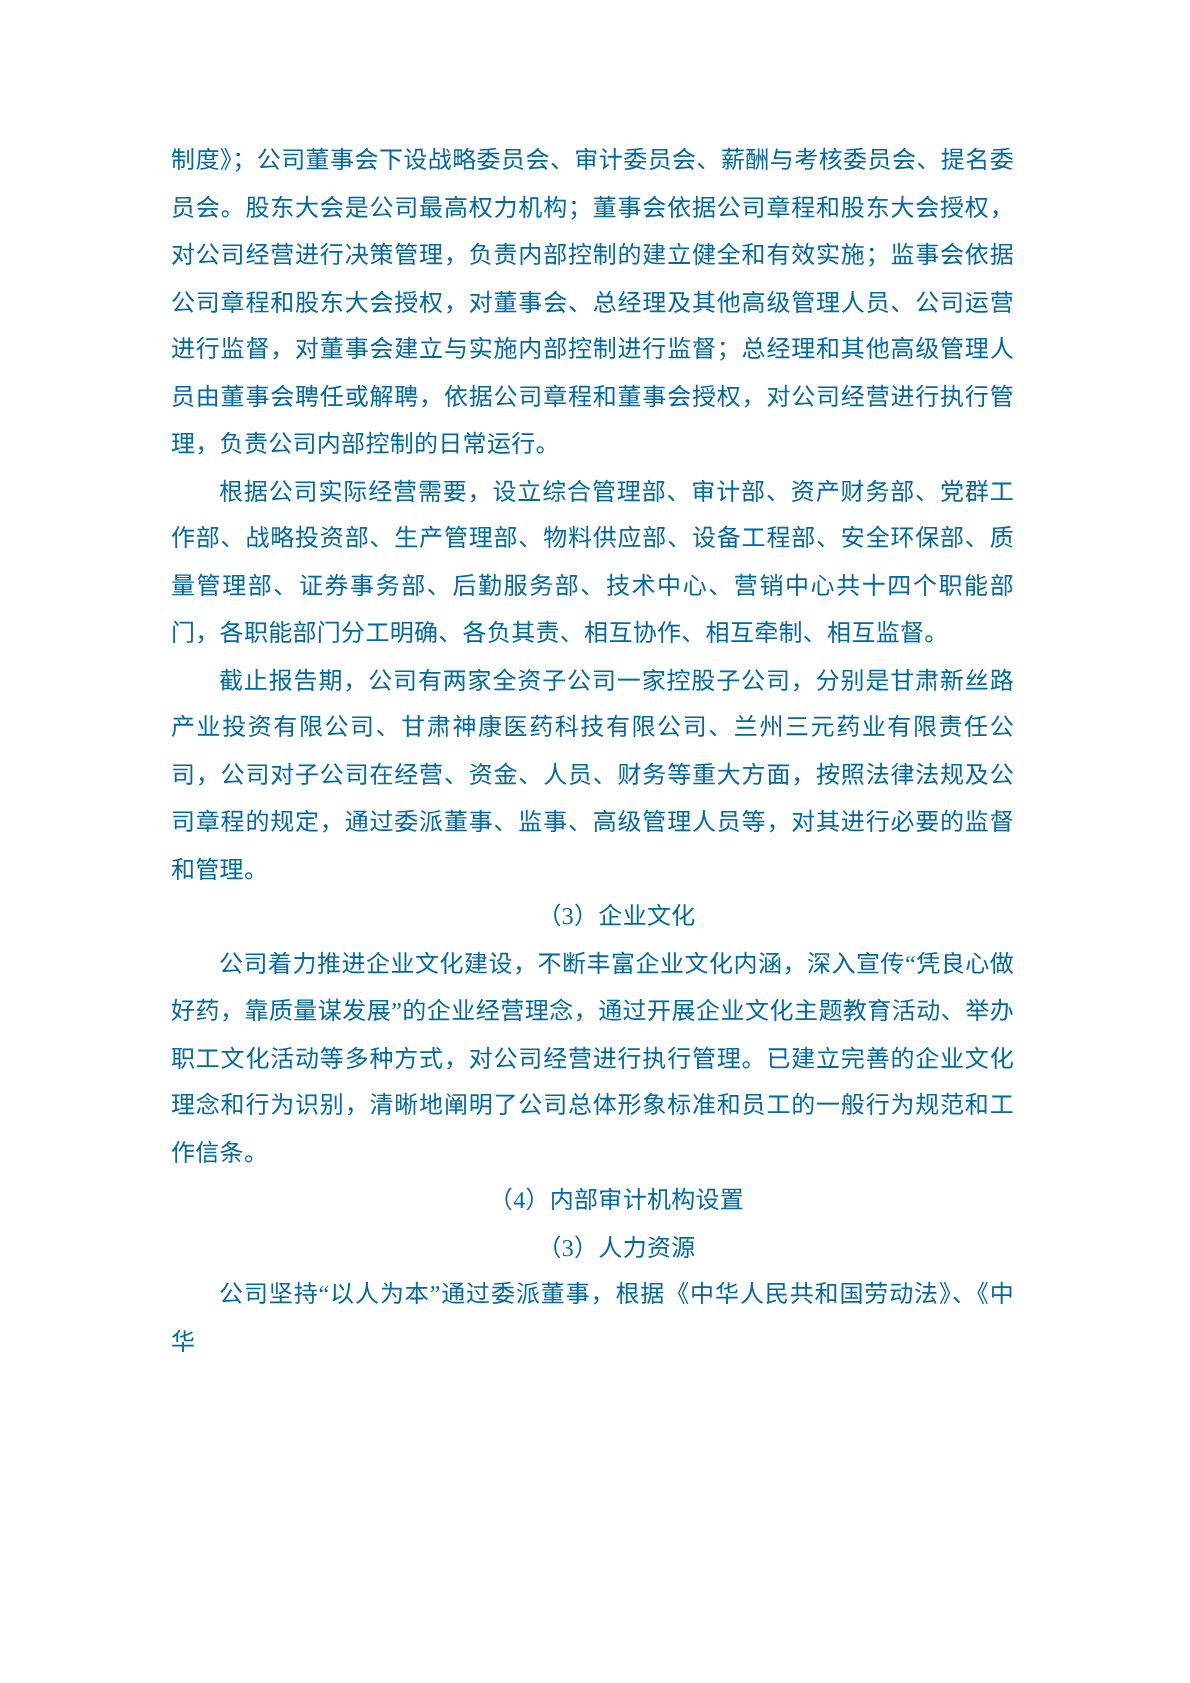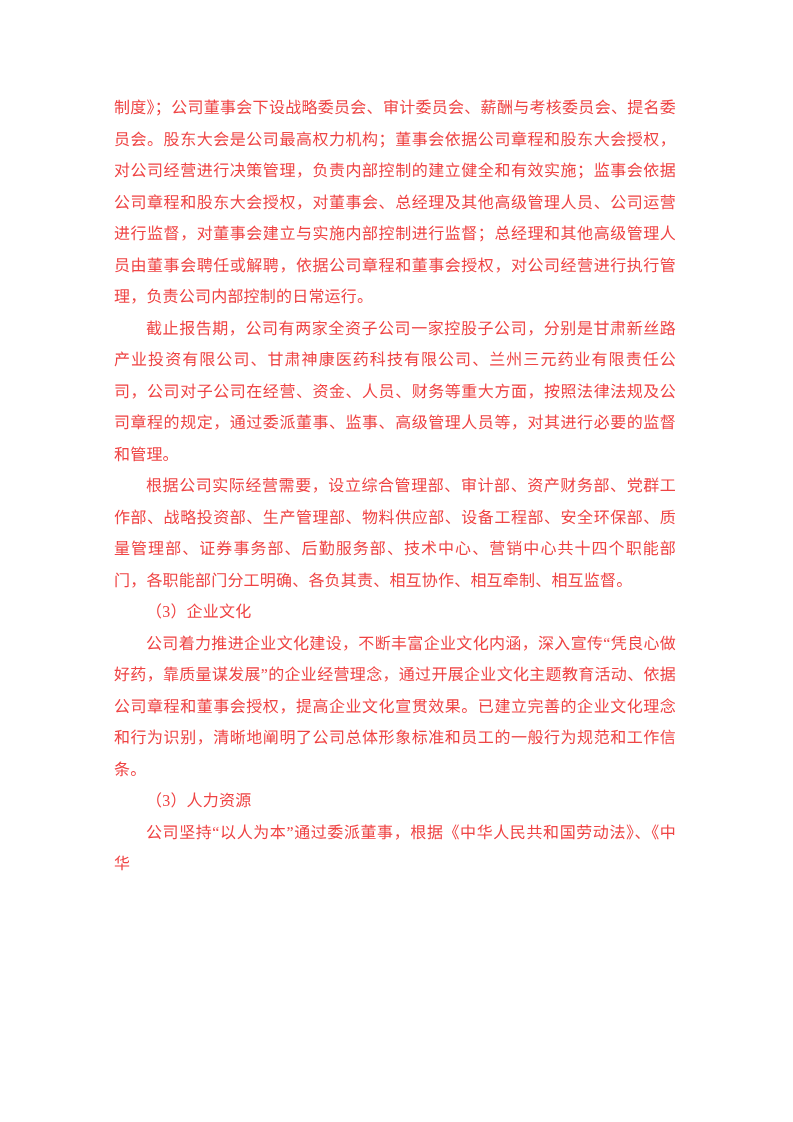--- a/index.html
+++ b/index.html
@@ -9,46 +9,47 @@
   }
   .page {
     position: relative;
     width: 793px;
     height: 1122px;
     background: #ffffff;
     overflow: hidden;
     box-sizing: border-box;
     padding: 92px 117px 0 114px;
     font-family: "Liberation Serif", "DejaVu Serif", serif;
-    color: #ef4444;
+    color: #0369a1;
   }
   .doc-body p {
     margin: 0;
     padding: 0;
     font-size: 16px;
     line-height: 31.5px;
     text-align: justify;
     letter-spacing: 0.2px;
     word-break: break-all;
     line-break: strict;
   }
   .doc-body p.indent {
     text-indent: 2em;
   }
   .doc-body p.heading {
     text-indent: 2em;
-    text-align: left;
+    text-align: center;
   }
 </style>
 </head>
 <body>
 
 <div class="page">
   <div class="doc-body">
     <p>制度》；公司董事会下设战略委员会、审计委员会、薪酬与考核委员会、提名委员会。股东大会是公司最高权力机构；董事会依据公司章程和股东大会授权，对公司经营进行决策管理，负责内部控制的建立健全和有效实施；监事会依据公司章程和股东大会授权，对董事会、总经理及其他高级管理人员、公司运营进行监督，对董事会建立与实施内部控制进行监督；总经理和其他高级管理人员由董事会聘任或解聘，依据公司章程和董事会授权，对公司经营进行执行管理，负责公司内部控制的日常运行。</p>
+    <p class="indent">根据公司实际经营需要，设立综合管理部、审计部、资产财务部、党群工作部、战略投资部、生产管理部、物料供应部、设备工程部、安全环保部、质量管理部、证券事务部、后勤服务部、技术中心、营销中心共十四个职能部门，各职能部门分工明确、各负其责、相互协作、相互牵制、相互监督。</p>
     <p class="indent">截止报告期，公司有两家全资子公司一家控股子公司，分别是甘肃新丝路产业投资有限公司、甘肃神康医药科技有限公司、兰州三元药业有限责任公司，公司对子公司在经营、资金、人员、财务等重大方面，按照法律法规及公司章程的规定，通过委派董事、监事、高级管理人员等，对其进行必要的监督和管理。</p>
-    <p class="indent">根据公司实际经营需要，设立综合管理部、审计部、资产财务部、党群工作部、战略投资部、生产管理部、物料供应部、设备工程部、安全环保部、质量管理部、证券事务部、后勤服务部、技术中心、营销中心共十四个职能部门，各职能部门分工明确、各负其责、相互协作、相互牵制、相互监督。</p>
     <p class="heading">（3）企业文化</p>
-    <p class="indent">公司着力推进企业文化建设，不断丰富企业文化内涵，深入宣传“凭良心做好药，靠质量谋发展”的企业经营理念，通过开展企业文化主题教育活动、依据公司章程和董事会授权，提高企业文化宣贯效果。已建立完善的企业文化理念和行为识别，清晰地阐明了公司总体形象标准和员工的一般行为规范和工作信条。</p>
+    <p class="indent">公司着力推进企业文化建设，不断丰富企业文化内涵，深入宣传“凭良心做好药，靠质量谋发展”的企业经营理念，通过开展企业文化主题教育活动、举办职工文化活动等多种方式，对公司经营进行执行管理。已建立完善的企业文化理念和行为识别，清晰地阐明了公司总体形象标准和员工的一般行为规范和工作信条。</p>
+    <p class="heading">（4）内部审计机构设置</p>
     <p class="heading">（3）人力资源</p>
     <p class="indent">公司坚持“以人为本”通过委派董事，根据《中华人民共和国劳动法》、《中华</p>
   </div>
 </div>
 
 </body></html>

